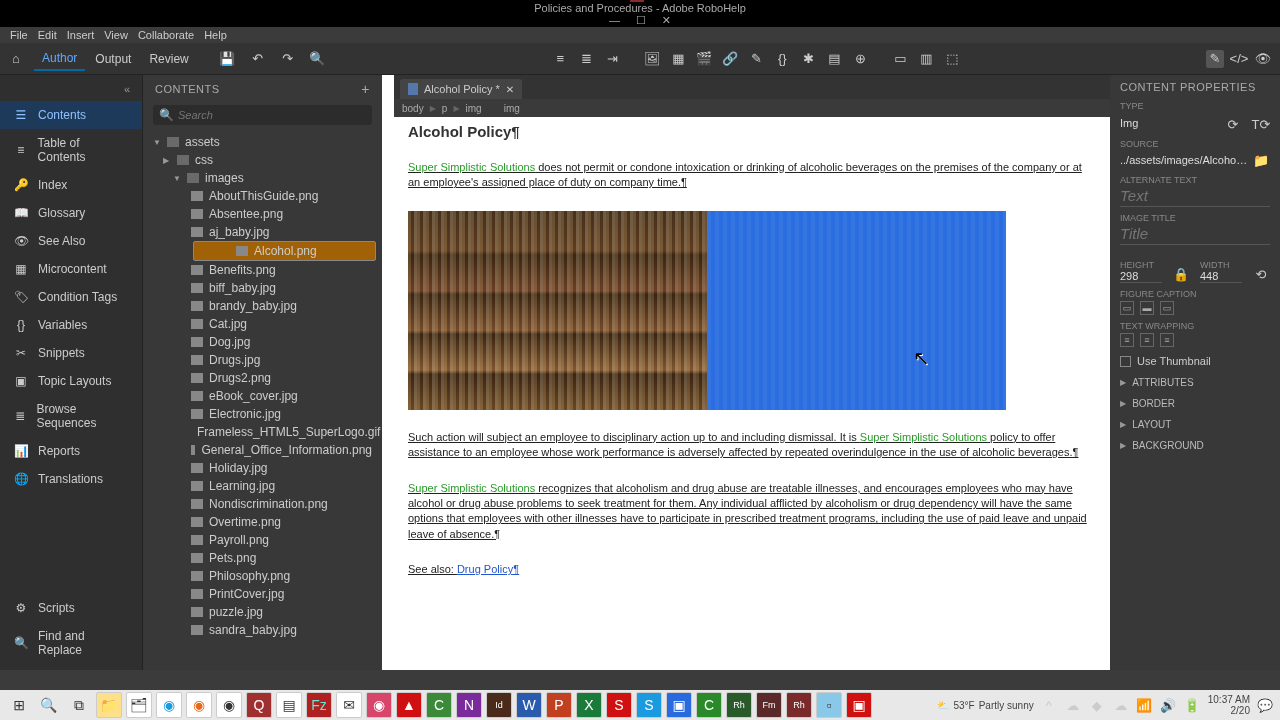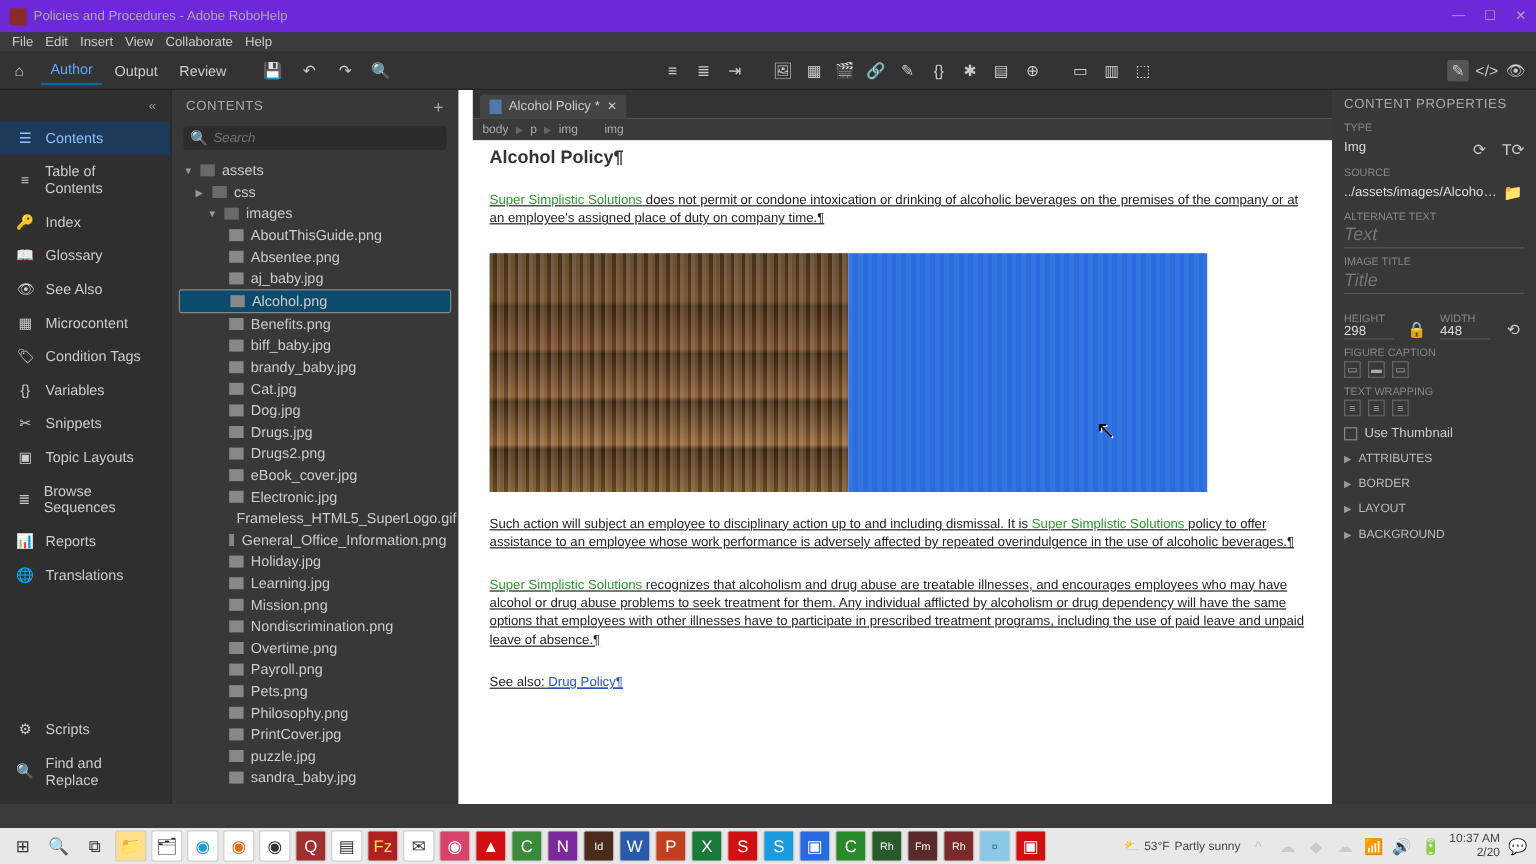--- a/index.html
+++ b/index.html
@@ -1,19 +1,19 @@
 <!DOCTYPE html>
 <html><head>
 <meta charset="utf-8">
 <style>
 * { box-sizing: border-box; margin: 0; padding: 0; font-family: "Segoe UI", Arial, sans-serif; }
 body { width: 1280px; height: 720px; background: #3b3b3b; color: #ccc; font-size: 12px; overflow: hidden; position: relative; }
 
 
-.titlebar { height: 27px; background: #6d28d9; display: flex; align-items: center; padding: 0 8px; color: #aaa; font-size: 11px; }
+.titlebar { height: 27px; background: #000000; display: flex; align-items: center; padding: 0 8px; color: #aaa; font-size: 11px; flex-direction: column; }
 .titlebar .app-icon { width: 14px; height: 14px; background: #8b2a2a; margin-right: 6px; }
 .titlebar .title { flex: 1; }
 .titlebar .win-controls { display: flex; gap: 16px; font-size: 11px; }
 
 
 .menubar { height: 16px; background: #3b3b3b; display: flex; align-items: center; padding: 0 10px; gap: 10px; font-size: 11px; color: #ccc; }
 .menubar span { cursor: default; }
 
 
 .top-toolbar { height: 32px; background: #333; display: flex; align-items: center; padding: 0 8px; color: #ccc; border-bottom: 1px solid #222; }
@@ -41,21 +41,21 @@
 .contents-panel { width: 240px; background: #383838; display: flex; flex-direction: column; border-left: 1px solid #222; }
 .contents-header { display: flex; align-items: center; padding: 6px 12px; font-size: 11px; color: #aaa; letter-spacing: 0.5px; }
 .contents-header .plus { margin-left: auto; font-size: 14px; }
 .search-row { display: flex; align-items: center; margin: 2px 10px 6px; background: #2c2c2c; border-radius: 3px; padding: 3px 6px; }
 .search-row input { flex: 1; background: transparent; border: none; outline: none; color: #aaa; font-style: italic; font-size: 11px; }
 .file-tree { flex: 1; overflow-y: auto; padding: 2px 6px 2px 6px; font-size: 12px; color: #ccc; }
 .tree-item { display: flex; align-items: center; padding: 2px 4px; gap: 6px; cursor: default; white-space: nowrap; }
 .tree-item.folder > .exp { width: 8px; color: #999; font-size: 8px; }
 .tree-item .file-icon { width: 12px; height: 10px; background: #888; display: inline-block; }
 .tree-item.folder .file-icon { background: #6a6a6a; }
-.tree-item.selected { background: #0c4a6e; border: 1px solid #888; border-radius: 2px; }
+.tree-item.selected { background: #a16207; border: 1px solid #888; border-radius: 2px; margin-left: 44px; }
 .tree-level-1 { padding-left: 14px; }
 .tree-level-2 { padding-left: 28px; }
 .tree-level-3 { padding-left: 42px; }
 .file-tree::-webkit-scrollbar { width: 8px; }
 .file-tree::-webkit-scrollbar-thumb { background: #555; }
 
 
 .editor-area { flex: 1; background: #fff; color: #000; display: flex; flex-direction: column; padding-left: 12px; }
 .editor-tabs { height: 24px; background: #333; display: flex; align-items: flex-end; padding-left: 6px; }
 .editor-tab { background: #444; color: #ccc; padding: 4px 8px; font-size: 11px; display: flex; align-items: center; gap: 6px; border-radius: 3px 3px 0 0; margin-right: 3px; }
@@ -320,24 +320,20 @@
           <div class="tree-item tree-level-3">
             <span class="file-icon"></span>
             <span>Holiday.jpg</span>
           </div>
           <div class="tree-item tree-level-3">
             <span class="file-icon"></span>
             <span>Learning.jpg</span>
           </div>
           <div class="tree-item tree-level-3">
             <span class="file-icon"></span>
-            <span>Mission.png</span>
-          </div>
-          <div class="tree-item tree-level-3">
-            <span class="file-icon"></span>
             <span>Nondiscrimination.png</span>
           </div>
           <div class="tree-item tree-level-3">
             <span class="file-icon"></span>
             <span>Overtime.png</span>
           </div>
           <div class="tree-item tree-level-3">
             <span class="file-icon"></span>
             <span>Payroll.png</span>
           </div>
@@ -469,21 +465,21 @@
   <span class="task-icon">⊞</span>
   <span class="task-icon">🔍</span>
   <span class="task-icon">⧉</span>
   <span class="task-icon app" style="background:#ffe08a">📁</span>
   <span class="task-icon app">🗂</span>
   <span class="task-icon app" style="color:#1a9adf">◉</span>
   <span class="task-icon app" style="color:#e66a1a">◉</span>
   <span class="task-icon app">◉</span>
   <span class="task-icon app" style="background:#a03030;color:#fff">Q</span>
   <span class="task-icon app">▤</span>
-  <span class="task-icon app" style="background:#b02020;color:#fde047">Fz</span>
+  <span class="task-icon app" style="background:#b02020;color:#5eead4">Fz</span>
   <span class="task-icon app">✉</span>
   <span class="task-icon app" style="background:#d8456a;color:#fff">◉</span>
   <span class="task-icon app" style="background:#d01010;color:#fff">▲</span>
   <span class="task-icon app" style="background:#3a8a3a;color:#fff">C</span>
   <span class="task-icon app" style="background:#7a2a9a;color:#fff">N</span>
   <span class="task-icon app" style="background:#4a2a1a;color:#fff;font-size:9px">Id</span>
   <span class="task-icon app" style="background:#2a5aad;color:#fff">W</span>
   <span class="task-icon app" style="background:#c04020;color:#fff">P</span>
   <span class="task-icon app" style="background:#1a7a3a;color:#fff">X</span>
   <span class="task-icon app" style="background:#d01010;color:#fff">S</span>

